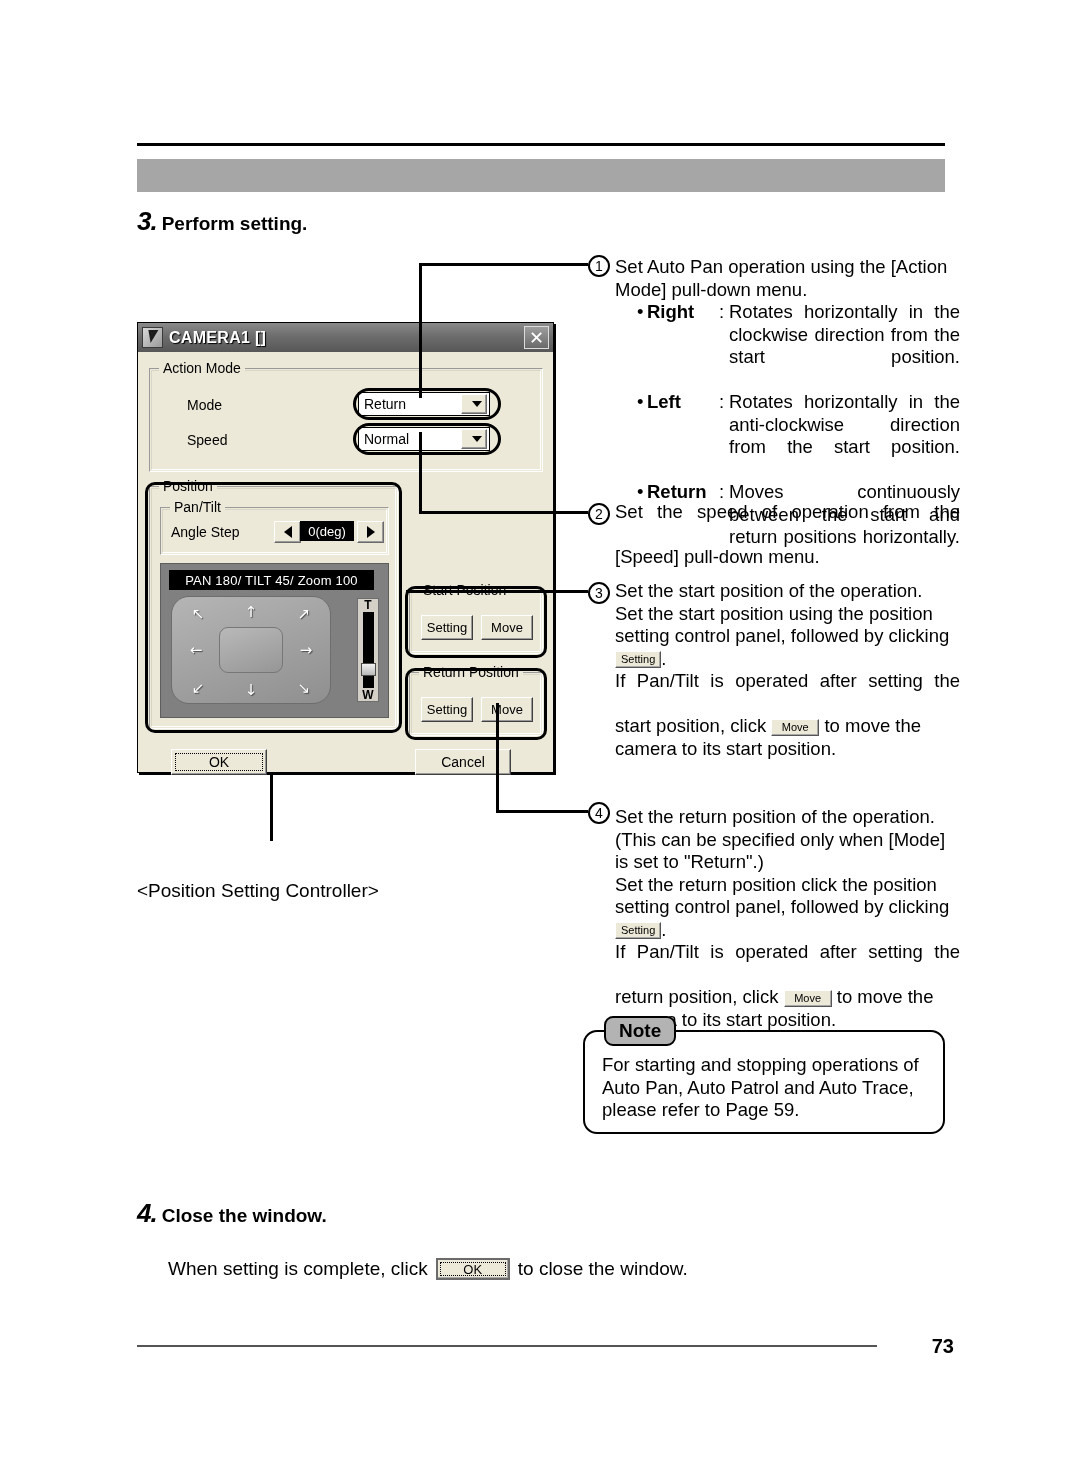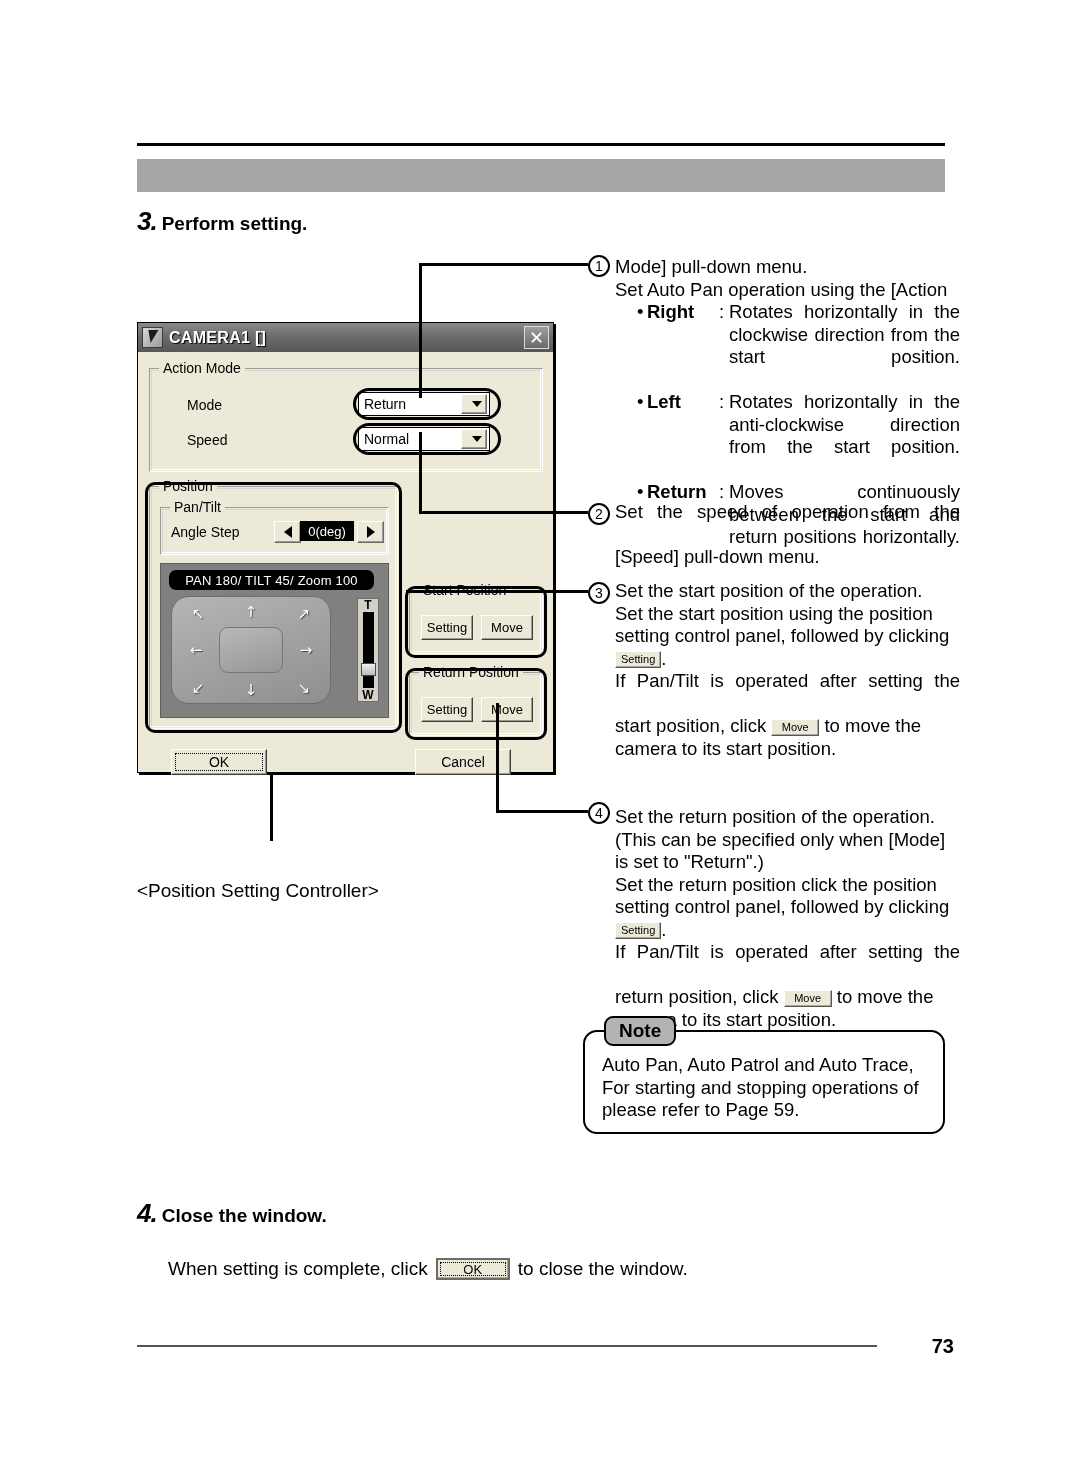--- a/index.html
+++ b/index.html
@@ -90,21 +90,21 @@
   .spin-btn .tl{border-top:6px solid transparent;border-bottom:6px solid transparent;}
   .tl.left{border-right:8px solid #000;}
   .tl.right{border-left:8px solid #000;}
   .angle-val{position:absolute;background:#000;color:#fff;font-size:13px;
     display:flex;align-items:center;justify-content:center;height:20px;}
 
   
   .padarea{position:absolute;left:10px;top:76px;width:229px;height:155px;background:#808080;
     border:1px solid #5e5e5e;box-sizing:border-box;}
   .lcd{position:absolute;left:8px;top:6px;width:205px;height:20px;background:#000;color:#fff;
-    font-size:13px;display:flex;align-items:center;justify-content:center;letter-spacing:.2px;border-radius:7px;}
+    font-size:13px;display:flex;align-items:center;justify-content:center;letter-spacing:.2px;}
   .dpad{position:absolute;left:10px;top:32px;width:160px;height:108px;
     background:linear-gradient(160deg,#b5b5b5,#8f8f8f);border-radius:18px;
     border:1px solid #6e6e6e;box-sizing:border-box;}
   .dcell{position:absolute;display:flex;align-items:center;justify-content:center;
     color:#fff;font-size:15px;font-family:"DejaVu Sans",sans-serif;line-height:1;
     text-shadow:1px 1px 1px #4a4a4a;}
   .dcenter{position:absolute;left:47px;top:30px;width:64px;height:46px;
     background:linear-gradient(160deg,#b9b9b9,#969696);border:1px solid #777;
     border-radius:9px;box-sizing:border-box;}
   .zoomsl{position:absolute;right:9px;top:34px;width:22px;height:104px;background:#d4d0c8;
@@ -281,22 +281,22 @@
   <div class="bub" style="left:588px;top:582px;">3</div>
 
   <div class="ln vl" style="left:496px;top:703px;height:110px;"></div>
   <div class="ln hl" style="left:496px;top:810px;width:92px;"></div>
   <div class="bub" style="left:588px;top:802px;">4</div>
 
   <div class="ln vl" style="left:270px;top:773px;height:68px;"></div>
   <div class="caption">&lt;Position Setting Controller&gt;</div>
 
   <div class="item" style="left:615px;top:256px;">
+    <div>Set Auto Pan operation using the [Action</div>
     <div>Mode] pull-down menu.</div>
-    <div>Set Auto Pan operation using the [Action</div>
 
     <div class="defrow">
       <span class="bullet">•</span>
       <span class="term">Right</span>
       <span class="colon">:</span>
       <span class="desc just">Rotates horizontally in the clockwise direction from the start position.</span>
     </div>
     <div class="defrow">
       <span class="bullet">•</span>
       <span class="term">Left</span>
@@ -346,22 +346,22 @@
       <span>return position, click</span>
       <span class="mini" style="width:48px;">Move</span>
       <span>to move the</span>
     </div>
     <div>camera to its start position.</div>
   </div>
 
   <div class="note">
     <div class="note-tab">Note</div>
     <div class="note-body">
+      <div>For starting and stopping operations of</div>
       <div>Auto Pan, Auto Patrol and Auto Trace,</div>
-      <div>For starting and stopping operations of</div>
       <div>please refer to Page 59.</div>
     </div>
   </div>
 
   <div class="step" id="step4">
     <span class="step-num">4.</span>
     <span class="step-title">Close the window.</span>
   </div>
   <div class="step4-body">
     <span>When setting is complete, click</span>

